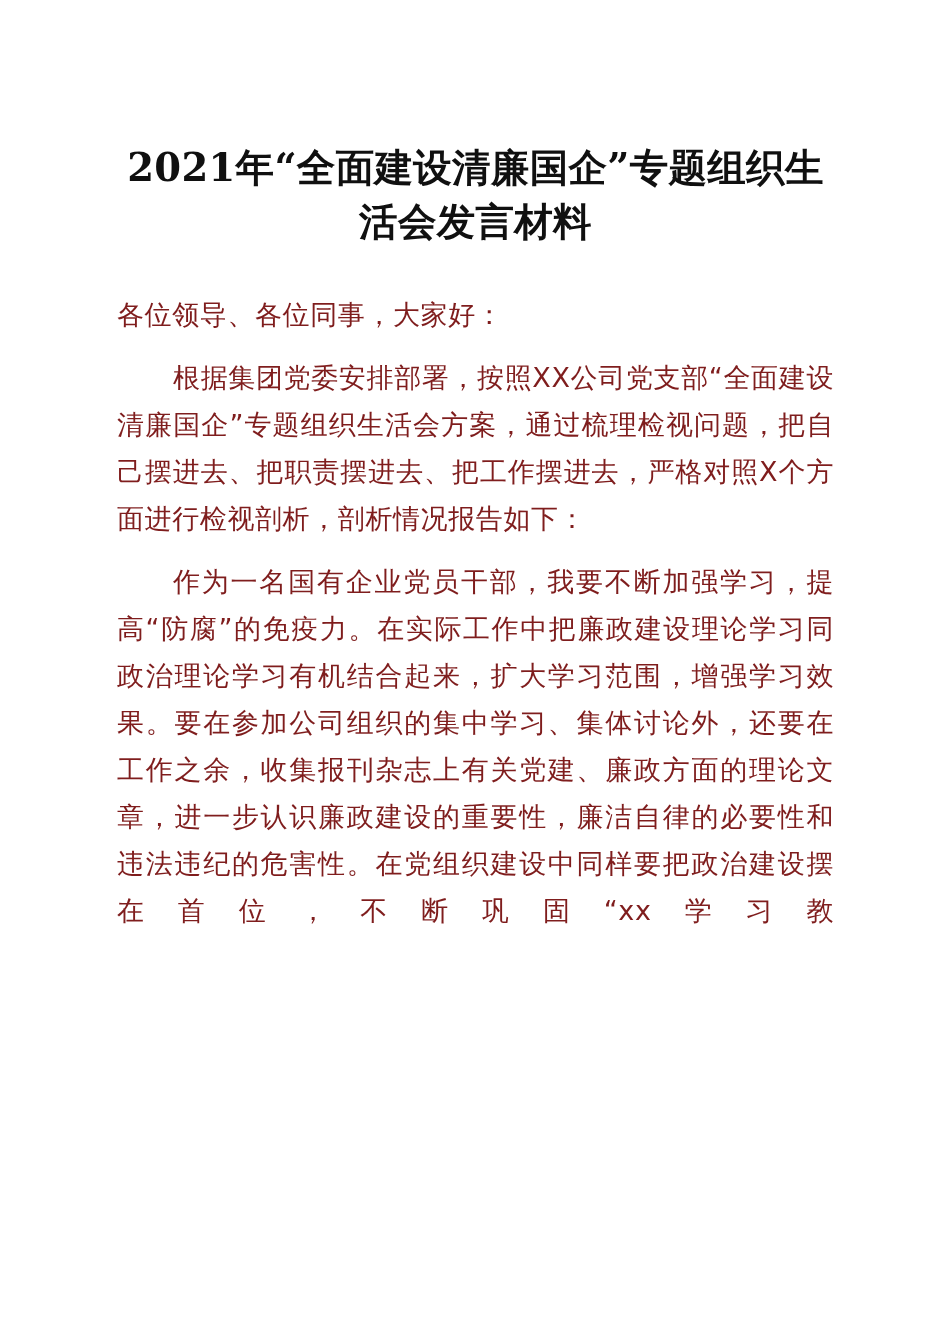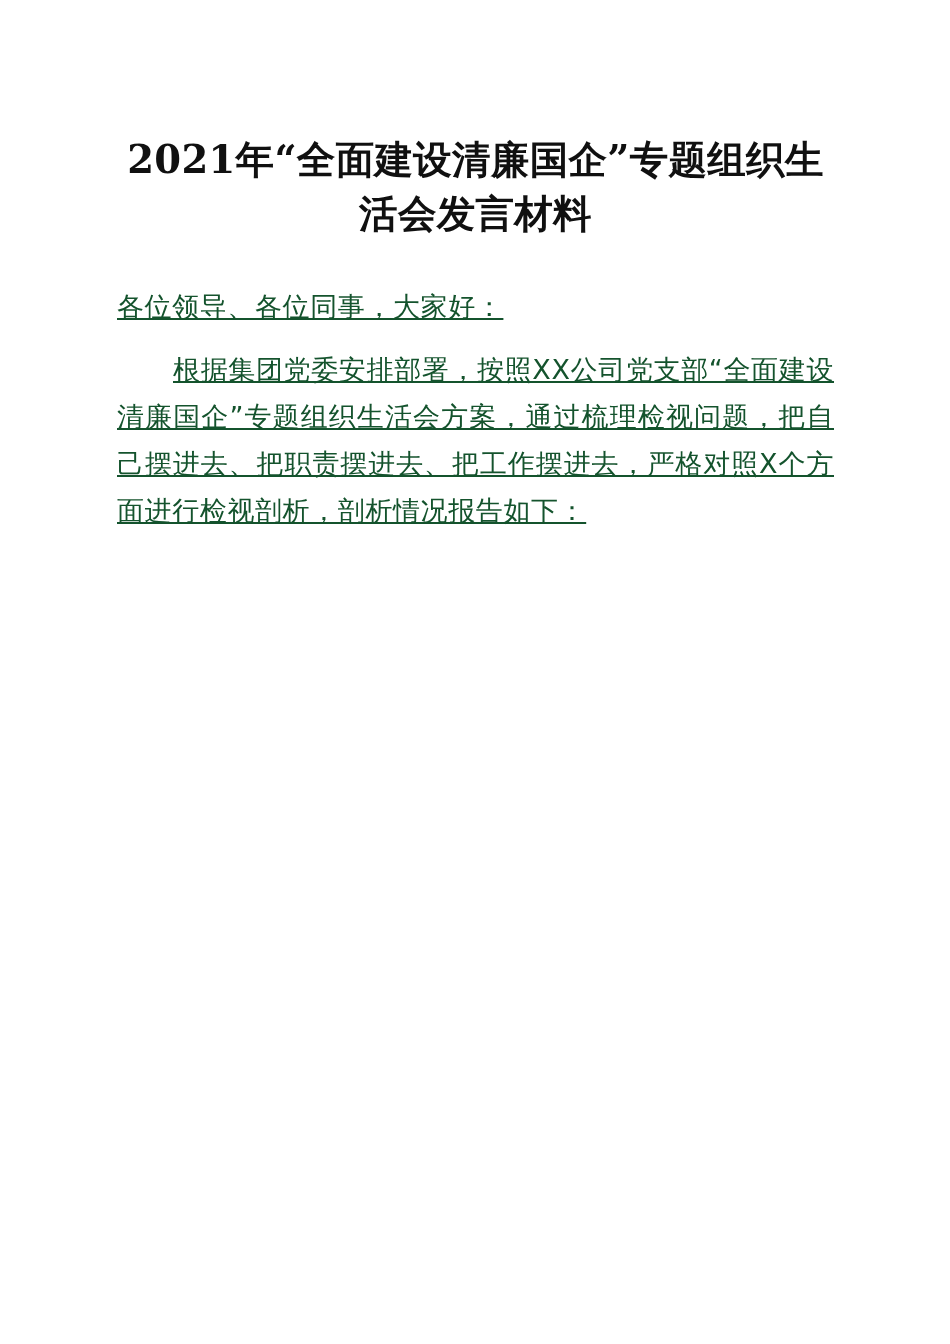--- a/index.html
+++ b/index.html
@@ -20,21 +20,21 @@
     position: relative;
     width: 950px;
     height: 1344px;
     background: #ffffff;
     box-sizing: border-box;
   }
 
   .content {
     position: absolute;
     left: 117px;
-    top: 5px;
+    top: 13px;
     width: 717px;
   }
 
   
   .doc-title {
     margin: 0;
     padding-top: 128px;
     text-align: center;
     font-family: "DejaVu Serif", "Liberation Serif", serif;
     font-weight: 700;
@@ -52,23 +52,22 @@
 
   p.para {
     margin: 0;
     font-family: "DejaVu Sans", "Liberation Sans", sans-serif;
     font-size: 27px;
     line-height: 47px;
     text-align: justify;
     text-justify: inter-character;
     text-align-last: left;
     letter-spacing: 0.6px;
-    color: #14532d;
+    color: #7f1d1d;
     word-break: break-all;
-    text-decoration: underline;
   }
 
   p.para.indent {
     text-indent: 56px;
     margin-top: 16px;
   }
 
   
   p.section-heading {
     margin: 0;
@@ -98,16 +97,17 @@
     </h1>
 
     <div class="body-block">
 
       <p class="para">各位领导、各位同事，大家好：</p>
 
       <p class="para indent">根据集团党委安排部署，按照XX公司党支部“全面建设清廉国企”专题组织生活会方案，通过梳理检视问题，把自己摆进去、把职责摆进去、把工作摆进去，严格对照X个方面进行检视剖析，剖析情况报告如下：</p>
 
 
 
+      <p class="para indent tail">作为一名国有企业党员干部，我要不断加强学习，提高“防腐”的免疫力。在实际工作中把廉政建设理论学习同政治理论学习有机结合起来，扩大学习范围，增强学习效果。要在参加公司组织的集中学习、集体讨论外，还要在工作之余，收集报刊杂志上有关党建、廉政方面的理论文章，进一步认识廉政建设的重要性，廉洁自律的必要性和违法违纪的危害性。在党组织建设中同样要把政治建设摆在首位，不断巩固“xx学习教</p>
 
     </div>
   </div>
 </div>
 
 </body></html>

